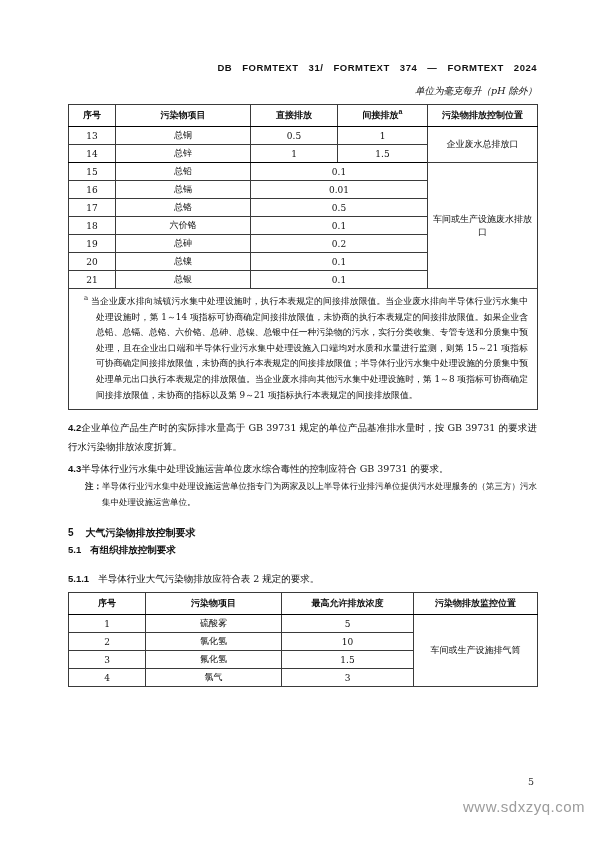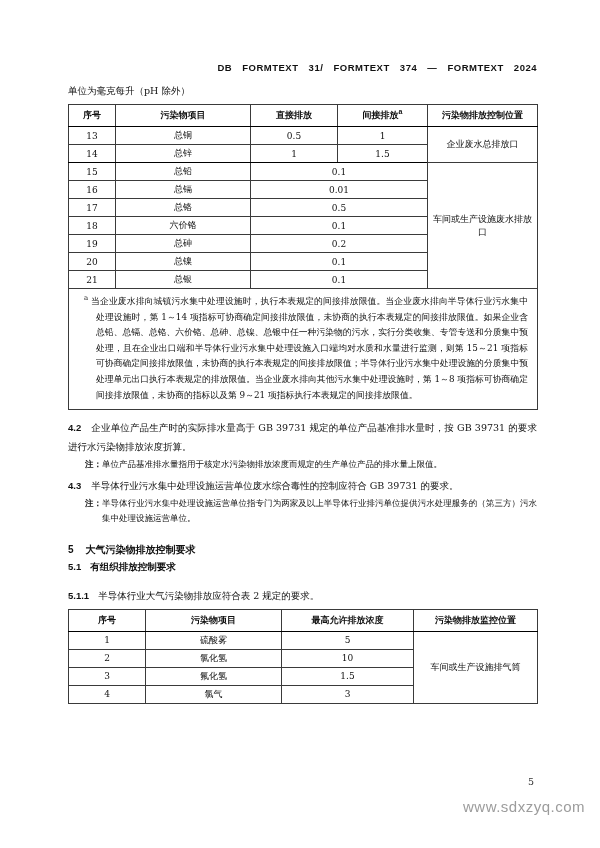--- a/index.html
+++ b/index.html
@@ -12,21 +12,21 @@
 
   .doc-header{
     text-align:right;font-family:"Liberation Sans",sans-serif;font-weight:bold;
     font-size:9.5px;word-spacing:7px;letter-spacing:0.5px;height:12px;color:#111;
   }
   .tbl-title{
     text-align:center;font-family:"Liberation Sans",sans-serif;font-weight:bold;
     font-size:10.5px;margin-top:15px;color:#111;
   }
   .tbl-title .gap{display:inline-block;width:9px;}
-  .unit-note{text-align:left;font-size:9.5px;margin-top:11px;color:#111;}
+  .unit-note{text-align:right;font-size:9.5px;margin-top:11px;color:#111;font-style:italic;}
 
   table{
     border-collapse:collapse;width:469px;margin-top:6px;table-layout:fixed;
     border:1.6px solid #000;
   }
   th,td{
     border:1px solid #3a3a3a;text-align:center;vertical-align:middle;
     font-size:9px;padding:0 3px;color:#111;overflow:hidden;
   }
   th{
@@ -37,21 +37,21 @@
   tr.group-end td{border-bottom:1.4px solid #000;}
   td.fn-cell{
     text-align:justify;font-size:8.8px;line-height:15.6px;
     padding:5px 9px 6px 27px;text-indent:-12px;height:auto;
     border-top:1.4px solid #000;
   }
   sup{font-size:7px;vertical-align:super;line-height:0;}
 
   .clause{font-size:9.5px;line-height:19px;margin-top:8px;text-align:justify;color:#111;}
   .clause .num{
-    font-family:"Liberation Sans",sans-serif;font-weight:bold;margin-right:10px;
+    font-family:"Liberation Sans",sans-serif;font-weight:bold;
   }
   .note{
     font-size:8.5px;line-height:15.5px;margin-top:1px;
     padding-left:34px;text-indent:-17px;text-align:justify;color:#111;
   }
   .note .note-label{font-family:"Liberation Sans",sans-serif;font-weight:bold;}
 
   .h-sec{
     font-family:"Liberation Sans",sans-serif;font-weight:bold;font-size:10px;
     margin-top:16px;color:#111;
@@ -160,23 +160,20 @@
       </tr>
       <tr>
         <td colspan="5" class="fn-cell"><sup>a</sup> <span>当企业废水排向城镇污水集中处理设施时，执行本表规定的间接排放限值。当企业废水排向半导体行业污水集中处理设施时，第 1～14 项指标可协商确定间接排放限值，未协商的执行本表规定的间接排放限值。如果企业含总铅、总镉、总铬、六价铬、总砷、总镍、总银中任一种污染物的污水，实行分类收集、专管专送和分质集中预处理，且在企业出口端和半导体行业污水集中处理设施入口端均对水质和水量进行监测，则第 15～21 项指标可协商确定间接排放限值，未协商的执行本表规定的间接排放限值；半导体行业污水集中处理设施的分质集中预处理单元出口执行本表规定的排放限值。当企业废水排向其他污水集中处理设施时，第 1～8 项指标可协商确定间接排放限值，未协商的指标以及第 9～21 项指标执行本表规定的间接排放限值。</span></td>
       </tr>
     </tbody>
   </table>
 
   <div class="clause">
     <span class="num">4.2</span><span>企业单位产品生产时的实际排水量高于 GB 39731 规定的单位产品基准排水量时，按 GB 39731 的要求进行水污染物排放浓度折算。</span>
   </div>
-  <div class="note">
-    <span class="note-label">注：</span><span>单位产品基准排水量指用于核定水污染物排放浓度而规定的生产单位产品的排水量上限值。</span>
-  </div>
 
   <div class="clause" style="margin-top:3px;">
     <span class="num">4.3</span><span>半导体行业污水集中处理设施运营单位废水综合毒性的控制应符合 GB 39731 的要求。</span>
   </div>
   <div class="note">
     <span class="note-label">注：</span><span>半导体行业污水集中处理设施运营单位指专门为两家及以上半导体行业排污单位提供污水处理服务的（第三方）污水集中处理设施运营单位。</span>
   </div>
 
   <div class="h-sec">
     <span class="num">5</span><span>大气污染物排放控制要求</span>

